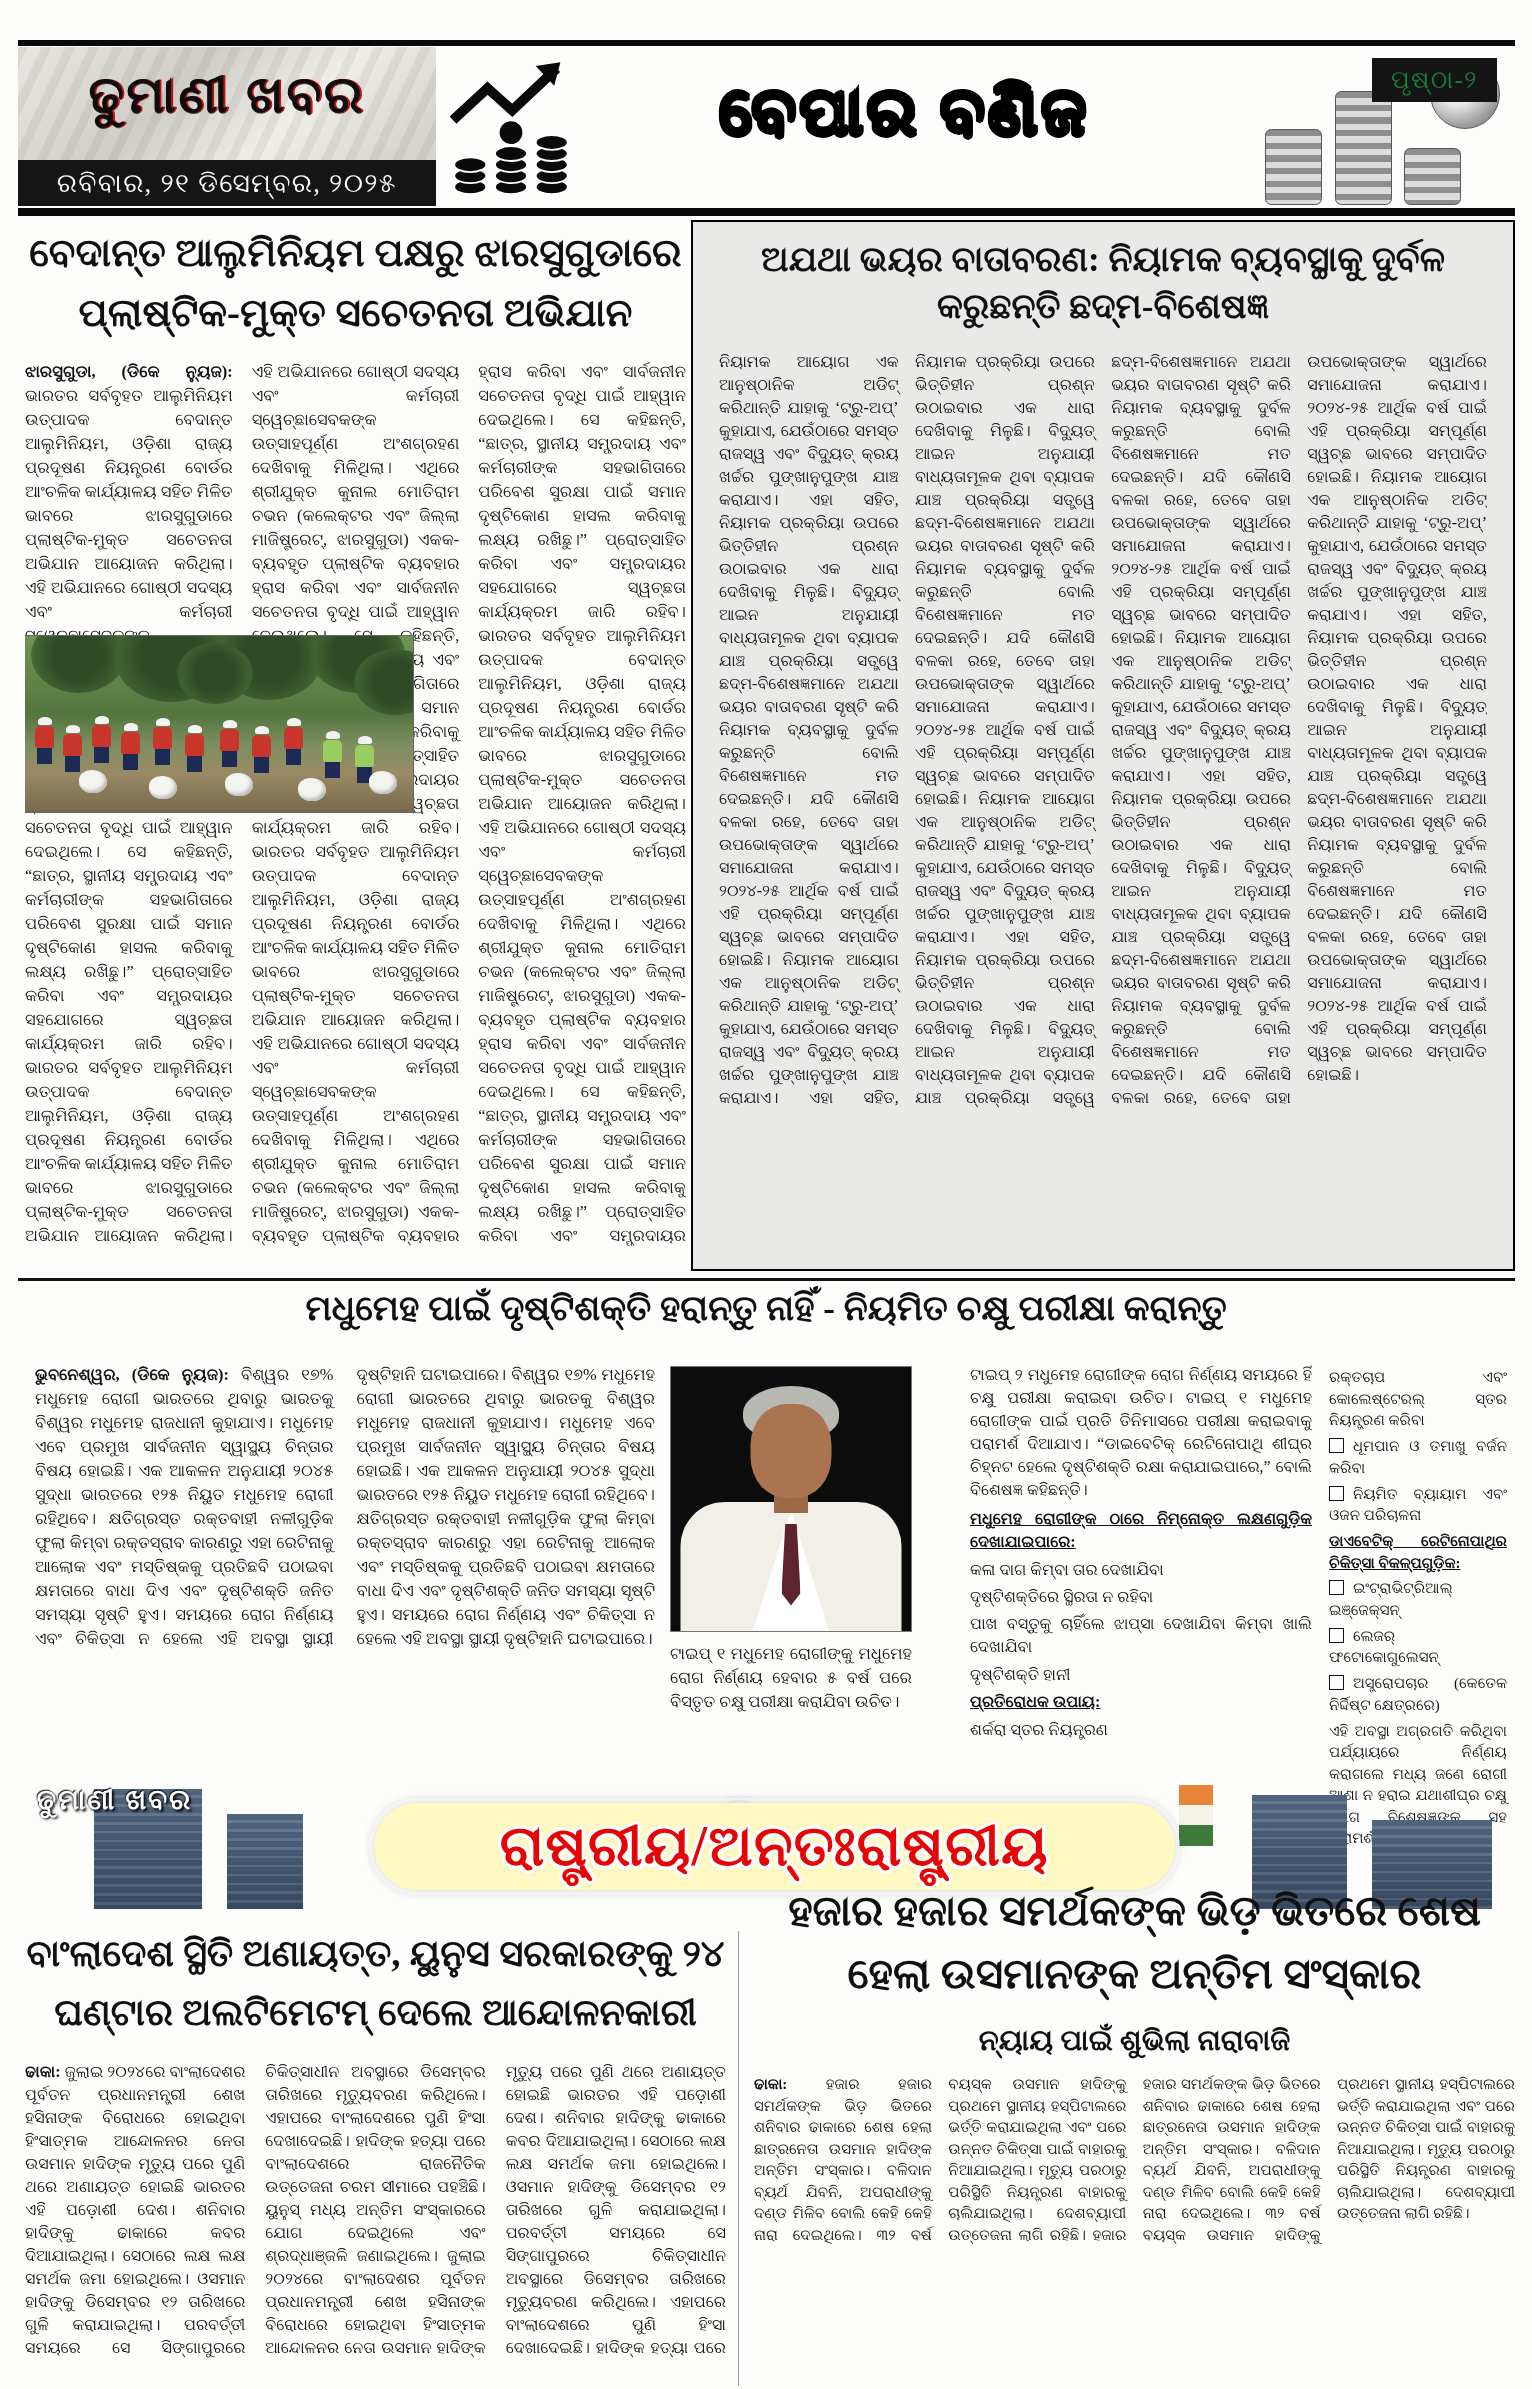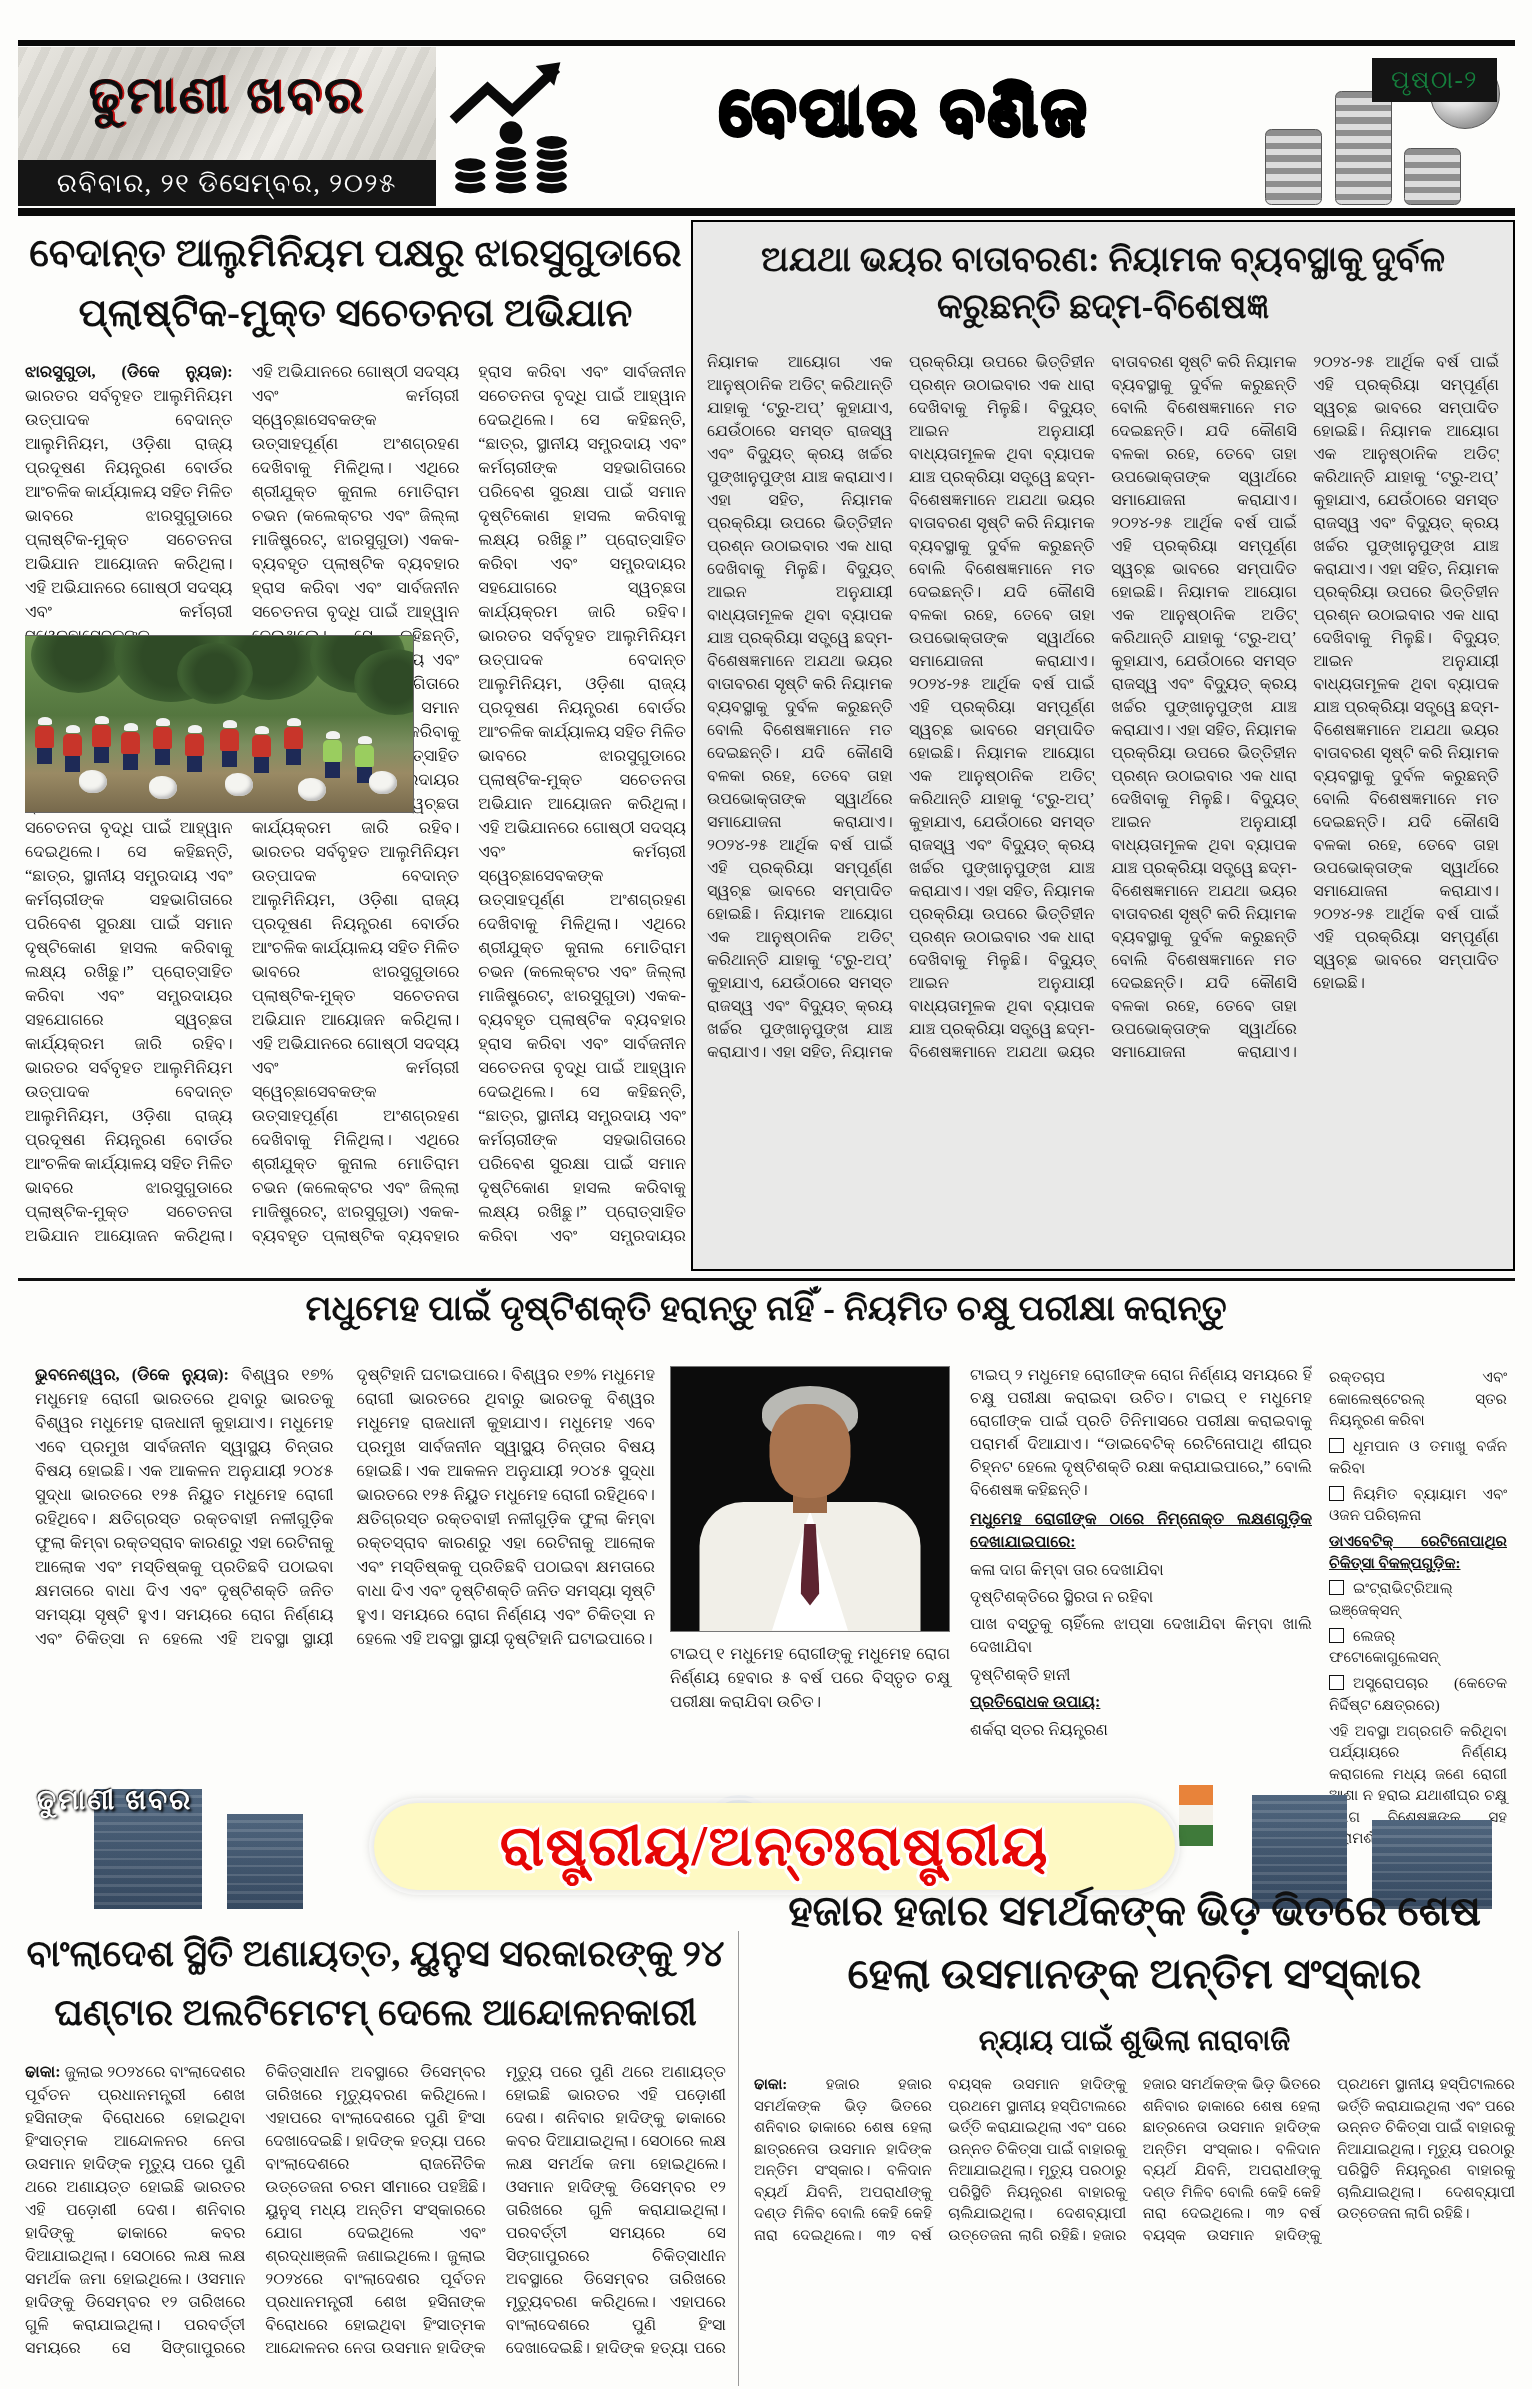--- a/index.html
+++ b/index.html
@@ -57,32 +57,32 @@
   .tree { position:absolute; border-radius:50%;
     background:radial-gradient(circle,#2f4a26 0 40%,#3f6132 70%,rgba(63,97,50,0) 100%); }
   .fig { position:absolute; width:21.5px; }
   .fig .cap  { width:14px; height:8.2px; background:#f2f2f2; border-radius:50% 50% 20% 20%; margin:0 auto; }
   .fig .body { width:19px; height:21.5px; border-radius:5px 5px 2.5px 2.5px; margin:0.6px auto 0; }
   .fig .legs { width:15px; height:16.4px; background:#1e2a56; margin:0 auto; }
   .sack { position:absolute; width:28px; height:23px; background:#f4f4f0; border-radius:45% 55% 50% 50%; box-shadow:inset -2.5px -2.5px 3.8px #bbb; }
 
   
   .box-reg { left:691px; top:220px; width:824px; height:1051px;
-    background:#e9e9e8; border:2.5px solid #000; padding:14px 14px; }
+    background:#e9e9e8; border:2.5px solid #000; padding:14px 26px; }
   .box-head { font-size:35px; font-weight:bold; text-align:center; line-height:1.35; }
   .box-body { margin-top:19px; height:930px; column-count:4; column-gap:16.4px;
     font-size:16px; line-height:23px; }
 
   
   .rule-mid { left:17.7px; top:1278px; width:1497px; height:2.5px; background:#111; }
   .dia-head { left:25px; top:1289px; width:1482px; text-align:center; font-size:35px; font-weight:bold; }
   .dia { left:25px; top:1363px; width:1482px; height:411px; }
   .dia-colA { position:absolute; left:10px; top:0; width:620px; height:411px;
     column-count:2; column-gap:23px; font-size:16.4px; line-height:24px; }
-  .dia-photo-wrap { position:absolute; left:645px; top:2.5px; width:280px; }
+  .dia-photo-wrap { position:absolute; left:645px; top:2.5px; width:242px; }
   .dphoto { position:relative; height:266px; background:#0c0c0c; border:0.6px solid #777; overflow:hidden; }
   .dr-hair { position:absolute; left:50%; top:19px; transform:translateX(-50%); width:96px; height:54px;
     background:#b9b9b4; border-radius:50% 50% 42% 42%; }
   .dr-face { position:absolute; left:50%; top:37px; transform:translateX(-50%); width:81px; height:94px;
     background:#a9744f; border-radius:44%; }
   .dr-neck { position:absolute; left:50%; top:121px; transform:translateX(-50%); width:34px; height:25px; background:#9c6a47; }
   .dr-coat { position:absolute; left:50%; bottom:-5px; transform:translateX(-50%); width:221px; height:134px;
     background:#f1efe8; border-radius:44px 44px 0 0; }
   .dr-shirt { position:absolute; left:50%; bottom:0; transform:translateX(-50%); width:76px; height:120px;
     background:#fff; clip-path:polygon(50% 0,100% 100%,0 100%); }

